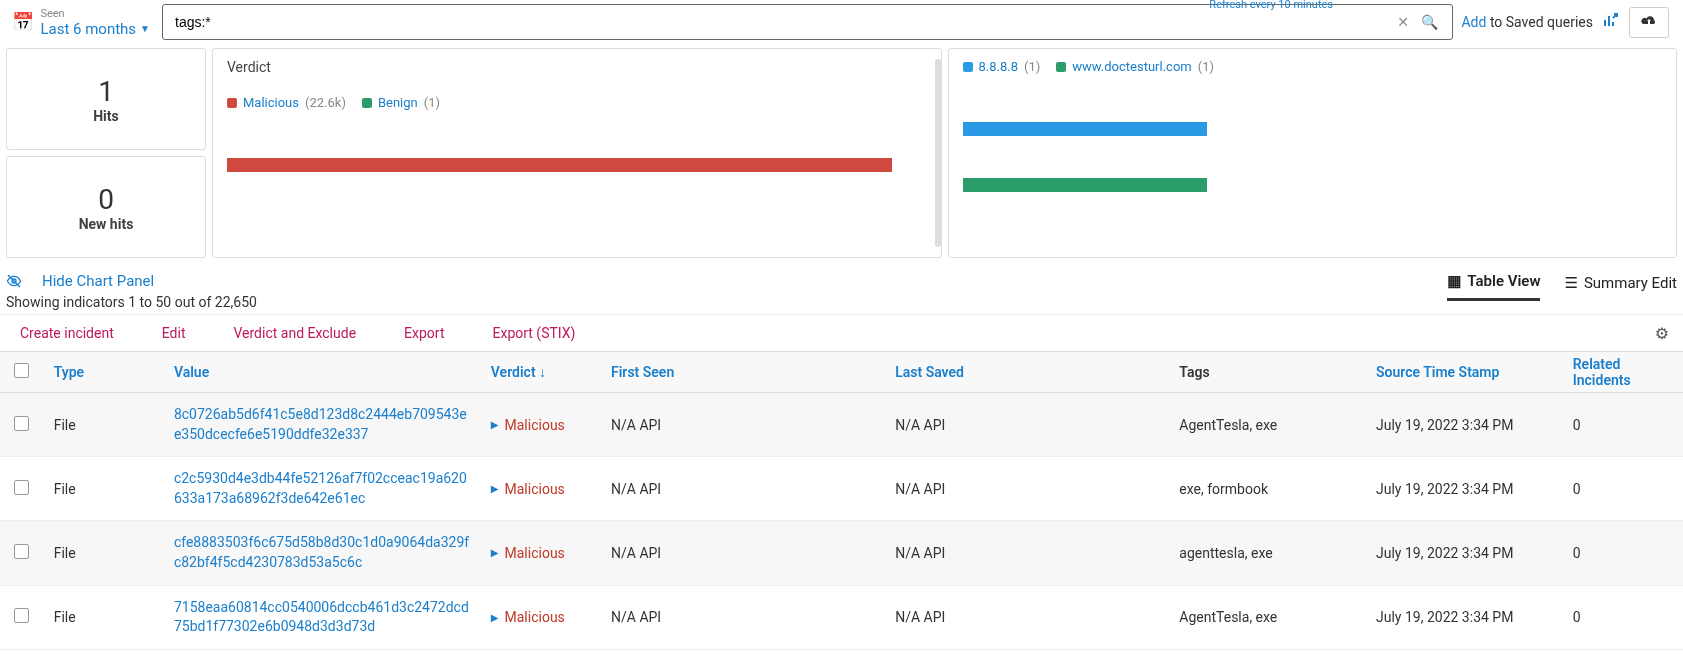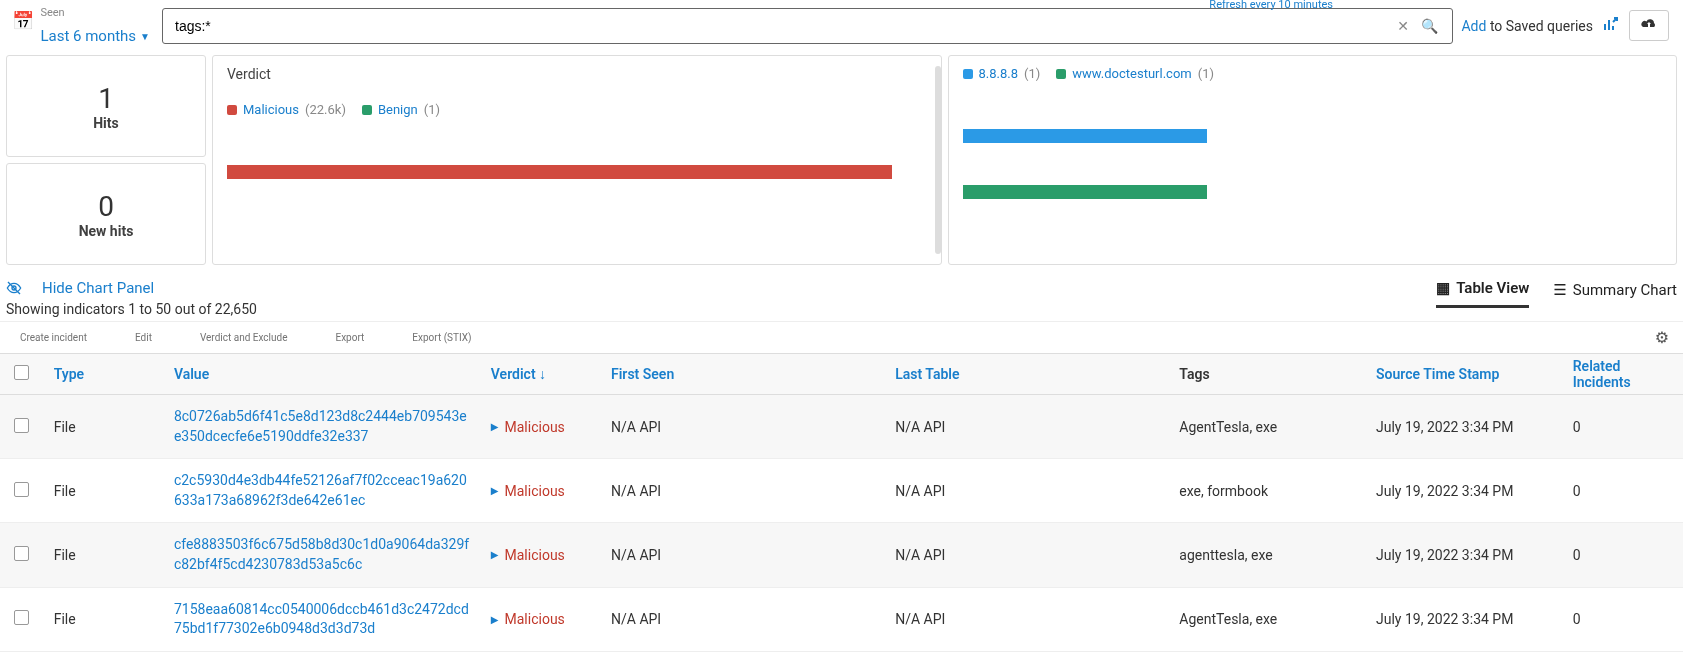--- a/index.html
+++ b/index.html
@@ -3,21 +3,21 @@
 <meta charset="utf-8">
 <style>
 * { box-sizing: border-box; margin: 0; padding: 0; }
 body { font-family: -apple-system, BlinkMacSystemFont, "Segoe UI", Roboto, Arial, sans-serif; font-size: 14px; color: #333; background: #fff; }
 
 .top-bar { display: flex; align-items: center; padding: 4px 8px; gap: 8px; position: relative; }
 .refresh-text { position: absolute; top: -2px; right: 350px; font-size: 11px; color: #1a7fcc; cursor: pointer; }
 
 .seen-block { display: flex; align-items: flex-start; gap: 6px; padding: 2px 4px; }
 .cal-icon { color: #1a7fcc; font-size: 18px; margin-top: 4px; }
-.seen-text { display: flex; flex-direction: column; gap: 8px; }
+.seen-text { display: flex; flex-direction: column; }
 .seen-label { font-size: 11px; color: #888; }
 .seen-value { color: #1a7fcc; font-size: 15px; cursor: pointer; display: flex; align-items: center; gap: 4px; }
 .caret-down { font-size: 10px; }
 
 .search-wrap { flex: 1; border: 1px solid #666; border-radius: 3px; display: flex; align-items: center; height: 36px; padding: 12px 8px; }
 .search-input { flex: 1; border: none; outline: none; font-size: 14px; padding: 4px; }
 .clear-icon, .mag-icon { color: #888; font-size: 14px; padding: 0 6px; cursor: pointer; }
 
 .right-actions { display: flex; align-items: center; gap: 10px; padding-right: 6px; }
 .add-saved { font-size: 14px; }
@@ -44,21 +44,21 @@
 
 .under-panels { padding: 8px 6px 4px 6px; display: flex; justify-content: space-between; align-items: flex-start; }
 .hide-panel { color: #1a7fcc; cursor: pointer; display: flex; align-items: center; gap: 20px; font-size: 15px; }
 .showing-text { font-size: 14px; color: #333; margin-top: 4px; }
 
 .view-tabs { display: flex; gap: 24px; align-items: center; }
 .view-tab { display: flex; align-items: center; gap: 6px; font-size: 15px; color: #222; padding-bottom: 8px; cursor: pointer; }
 .view-tab.active { border-bottom: 3px solid #333; font-weight: 600; }
 
 .action-bar { display: flex; align-items: center; padding: 10px 20px; gap: 48px; border-top: 1px solid #eee; position: relative; }
-.action-btn { color: #737373; font-size: 10px; cursor: default; }
+.action-btn { color: #be185d; font-size: 14px; cursor: default; }
 .gear-right { position: absolute; right: 14px; color: #555; cursor: pointer; font-size: 16px; }
 
 table { width: 100%; border-collapse: collapse; }
 thead th { text-align: left; padding: 4px 10px; font-size: 14px; font-weight: 600; border-top: 1px solid #ddd; border-bottom: 1px solid #ddd; background: #f8f8f8; }
 thead th.sortable { color: #1a7fcc; cursor: pointer; }
 thead th.plain { color: #333; }
 tbody td { padding: 12px 10px; font-size: 14px; border-bottom: 1px solid #eee; vertical-align: middle; }
 tbody tr:nth-child(odd) { background: #f7f7f7; }
 tbody tr:nth-child(even) { background: #fff; }
 .col-check { width: 40px; text-align: center; }
@@ -184,21 +184,21 @@
     </div>
     <div class="showing-text">Showing indicators 1 to 50 out of 22,650</div>
   </div>
   <div class="view-tabs">
     <div class="view-tab active">
       <span>▦</span>
       <span>Table View</span>
     </div>
     <div class="view-tab">
       <span>☰</span>
-      <span>Summary Chart</span>
+      <span>Summary Edit</span>
     </div>
   </div>
 </div>
 
 <div class="action-bar">
   <span class="action-btn">Create incident</span>
   <span class="action-btn">Edit</span>
   <span class="action-btn">Verdict and Exclude</span>
   <span class="action-btn">Export</span>
   <span class="action-btn">Export (STIX)</span>
@@ -206,21 +206,21 @@
 </div>
 
 <table>
   <thead>
     <tr>
       <th class="col-check"><span class="checkbox"></span></th>
       <th class="col-type sortable">Type</th>
       <th class="col-value sortable">Value</th>
       <th class="col-verdict sortable">Verdict ↓</th>
       <th class="col-first sortable">First Seen</th>
-      <th class="col-last sortable">Last Table</th>
+      <th class="col-last sortable">Last Saved</th>
       <th class="col-tags plain">Tags</th>
       <th class="col-stamp sortable">Source Time Stamp</th>
       <th class="col-related sortable">Related Incidents</th>
     </tr>
   </thead>
   <tbody id="table-body">
       <tr>
         <td class="col-check"><span class="checkbox"></span></td>
         <td>File</td>
         <td><span class="val-link">8c0726ab5d6f41c5e8d123d8c2444eb709543ee350dcecfe6e5190ddfe32e337</span></td>

